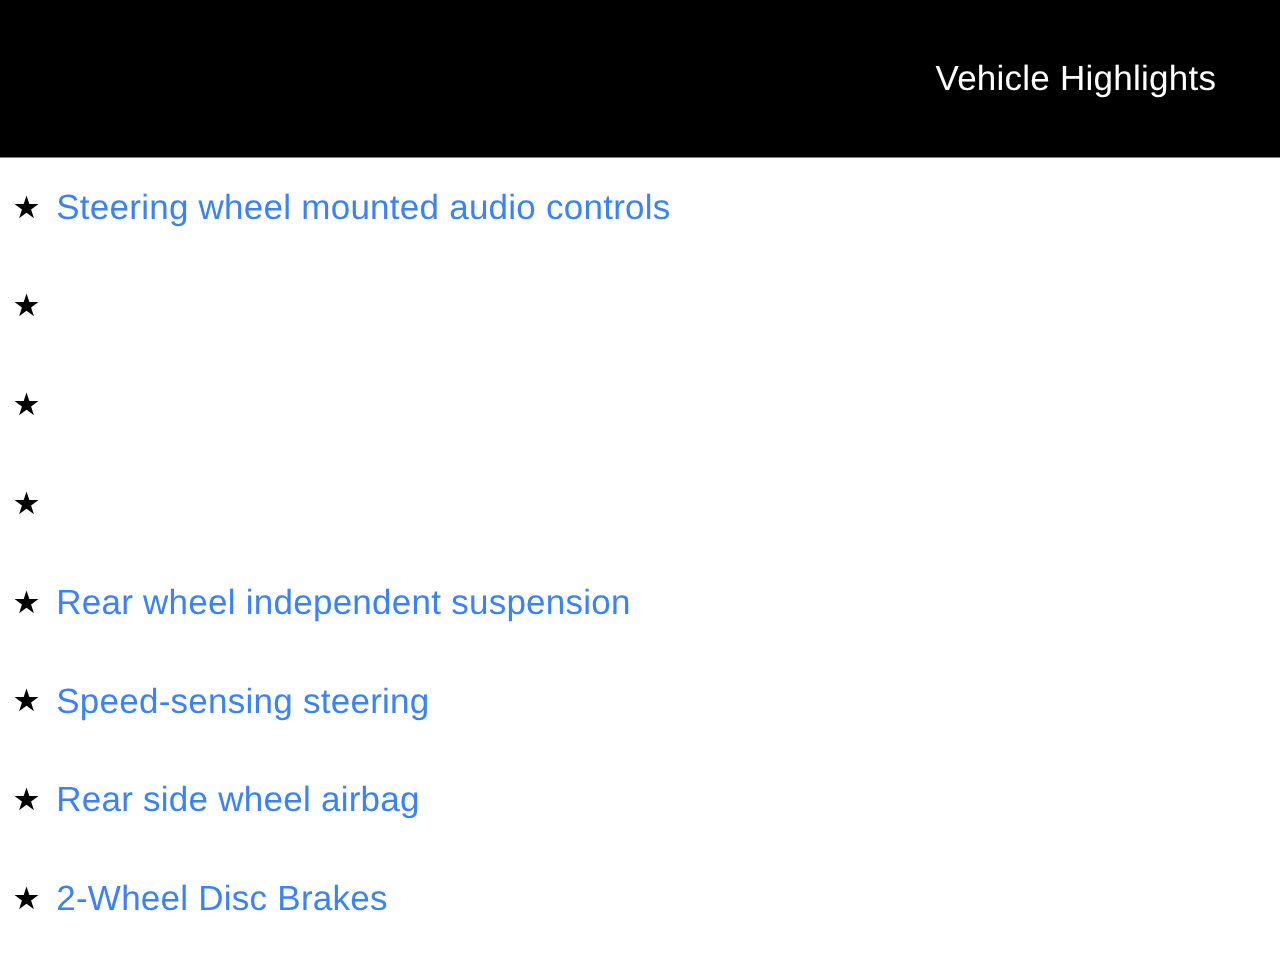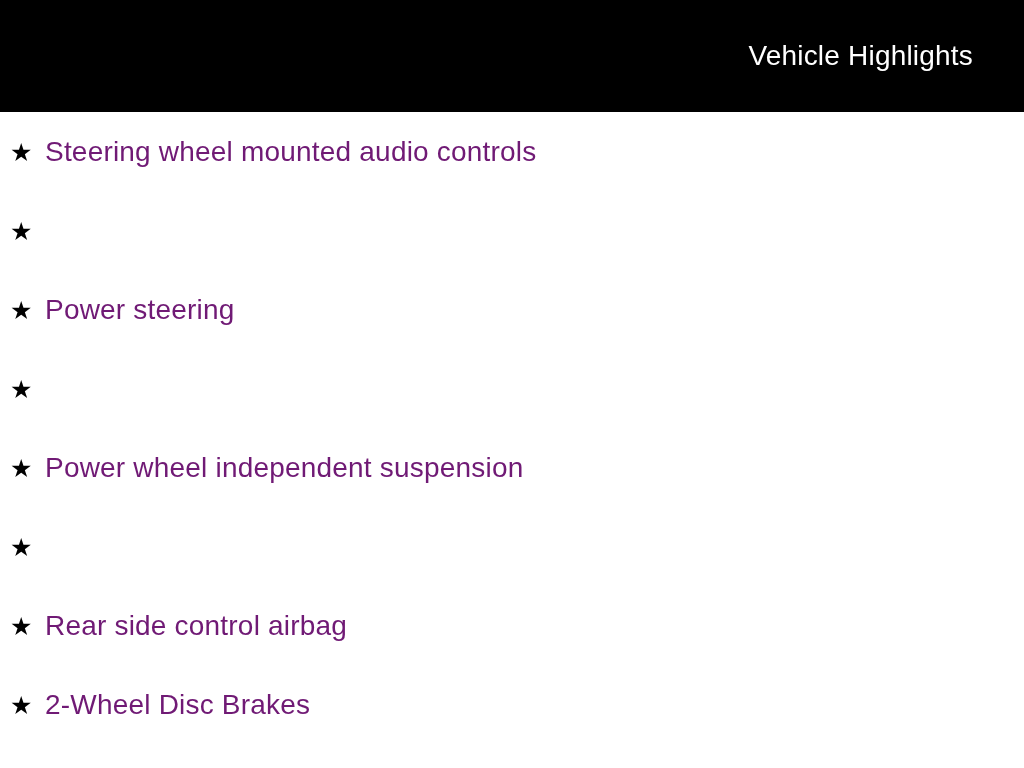--- a/index.html
+++ b/index.html
@@ -7,21 +7,21 @@
     padding: 0;
     width: 1024px;
     height: 768px;
     overflow: hidden;
     background: #ffffff;
     font-family: "Liberation Sans", sans-serif;
   }
   .header {
     box-sizing: border-box;
     width: 1024px;
-    height: 112px;
+    height: 126px;
     background: #000000;
     display: flex;
     align-items: center;
     justify-content: flex-end;
     padding-right: 51px;
   }
   .header-title {
     color: #ffffff;
     font-size: 28px;
     line-height: 1;
@@ -42,21 +42,21 @@
   .star {
     color: #000000;
     font-size: 25px;
     line-height: 1;
     width: 21px;
     text-align: center;
     margin-right: 14px;
     flex: 0 0 auto;
   }
   .item-label {
-    color: #701a75;
+    color: #3b82f6;
     font-size: 28px;
     line-height: 1.1;
     letter-spacing: 0.2px;
   }
 </style>
 </head>
 <body>
 
 <div class="header">
   <span class="header-title">Vehicle Highlights</span>
@@ -68,38 +68,38 @@
       <span class="star">★</span>
       <span class="item-label">Steering wheel mounted audio controls</span>
     </div>
 
     <div class="feature-item">
       <span class="star">★</span>
     </div>
 
     <div class="feature-item">
       <span class="star">★</span>
-      <span class="item-label">Power steering</span>
     </div>
 
     <div class="feature-item">
       <span class="star">★</span>
     </div>
 
     <div class="feature-item">
       <span class="star">★</span>
-      <span class="item-label">Power wheel independent suspension</span>
+      <span class="item-label">Rear wheel independent suspension</span>
     </div>
 
     <div class="feature-item">
       <span class="star">★</span>
+      <span class="item-label">Speed-sensing steering</span>
     </div>
 
     <div class="feature-item">
       <span class="star">★</span>
-      <span class="item-label">Rear side control airbag</span>
+      <span class="item-label">Rear side wheel airbag</span>
     </div>
 
     <div class="feature-item">
       <span class="star">★</span>
       <span class="item-label">2-Wheel Disc Brakes</span>
     </div>
   </div>
 
 </body></html>

